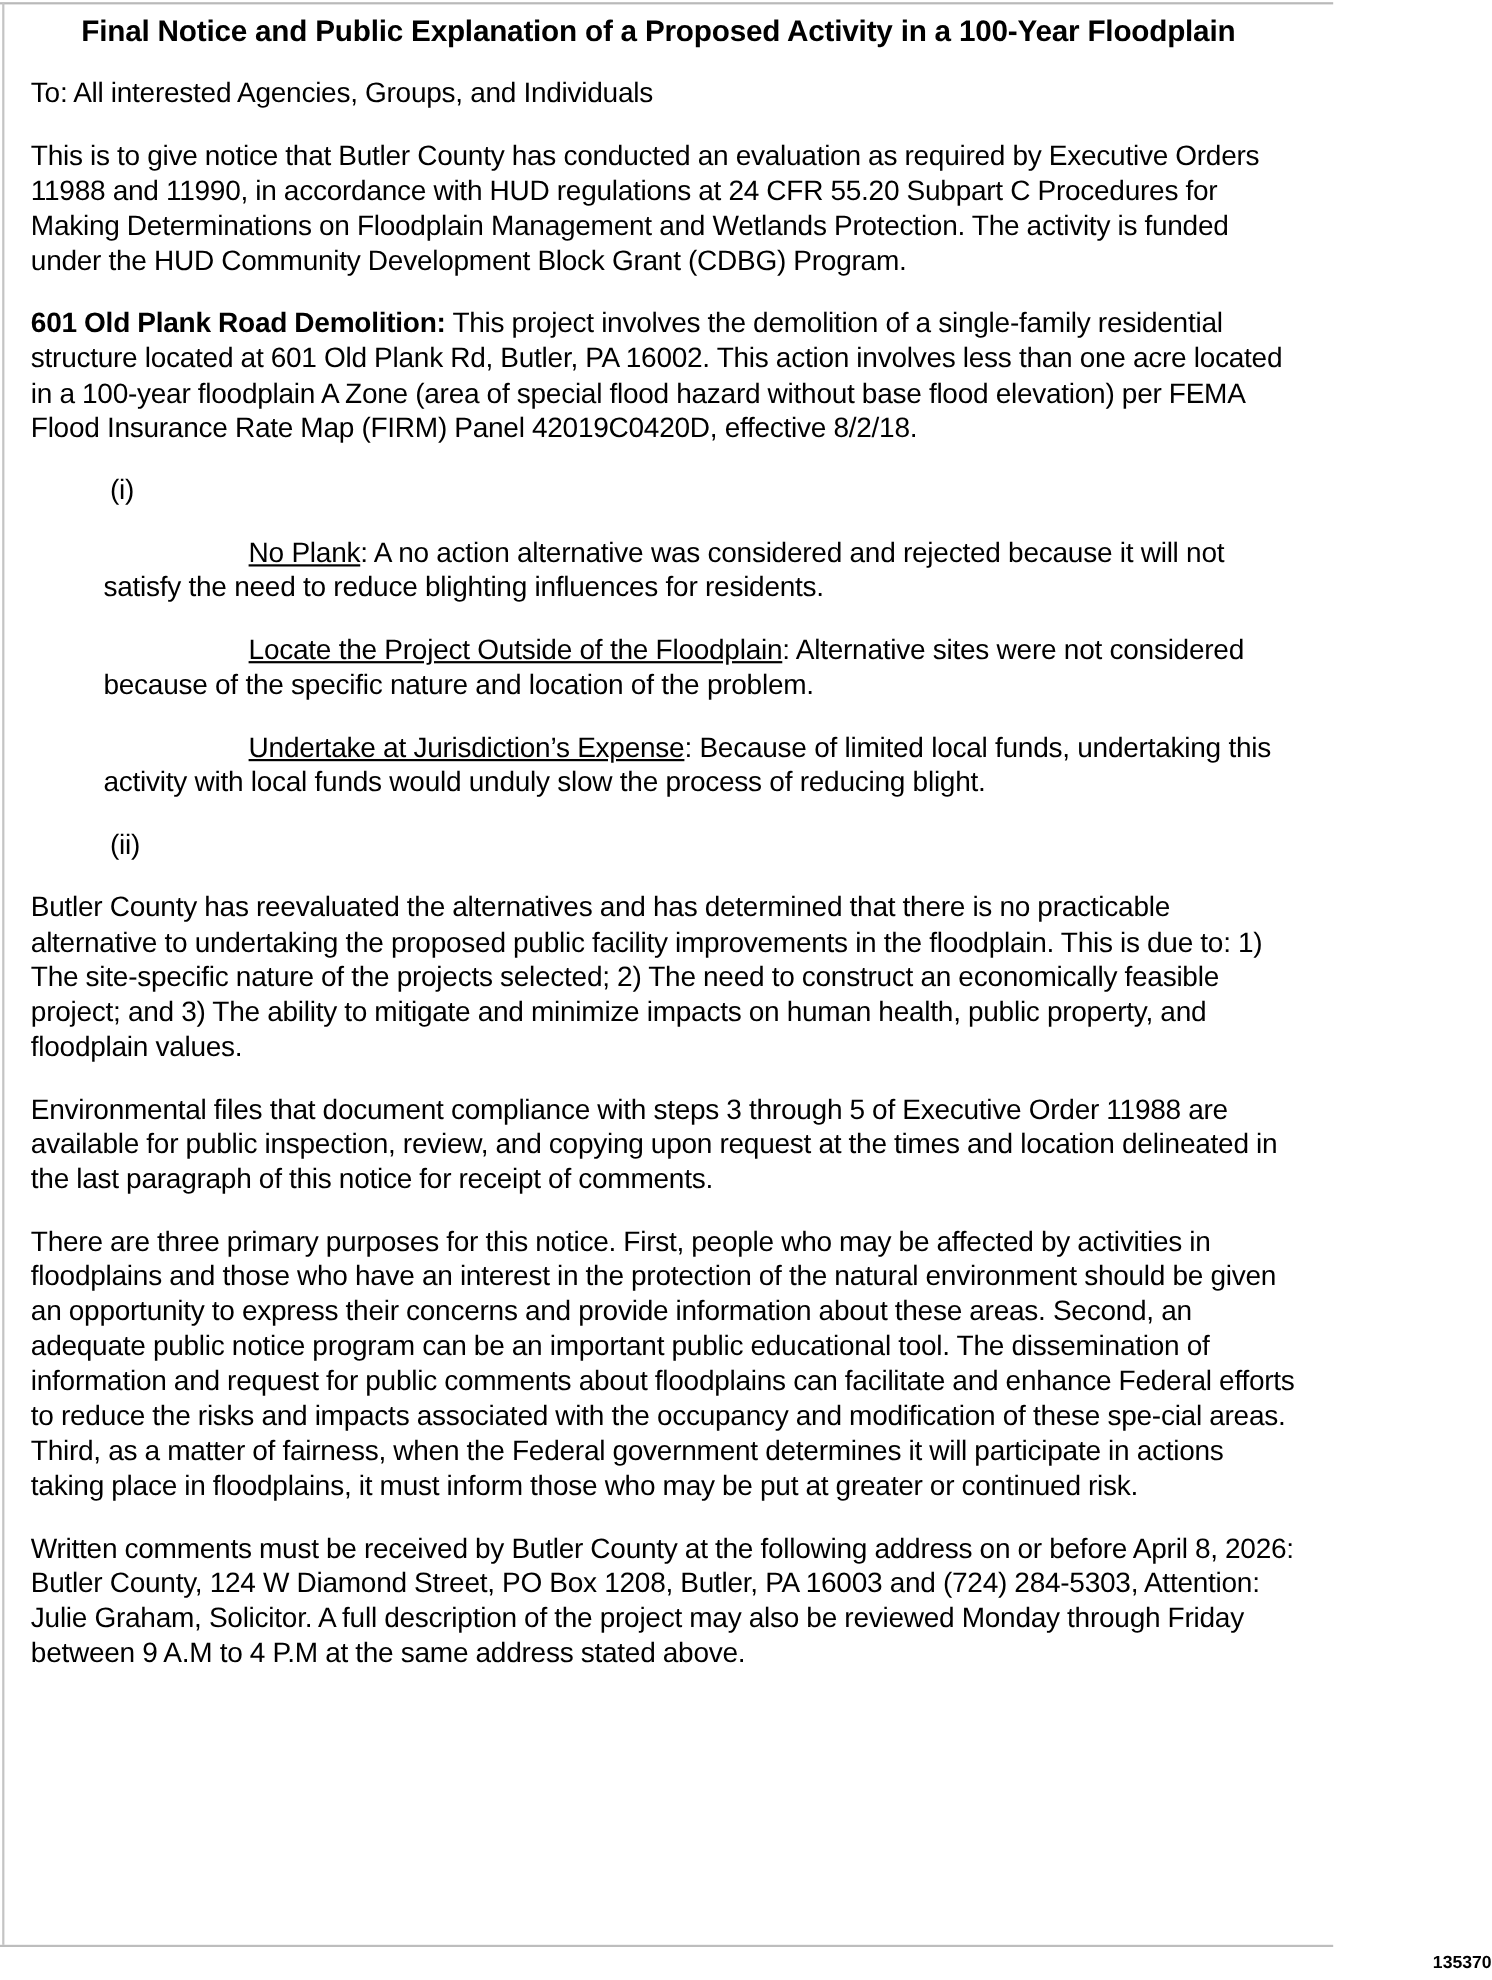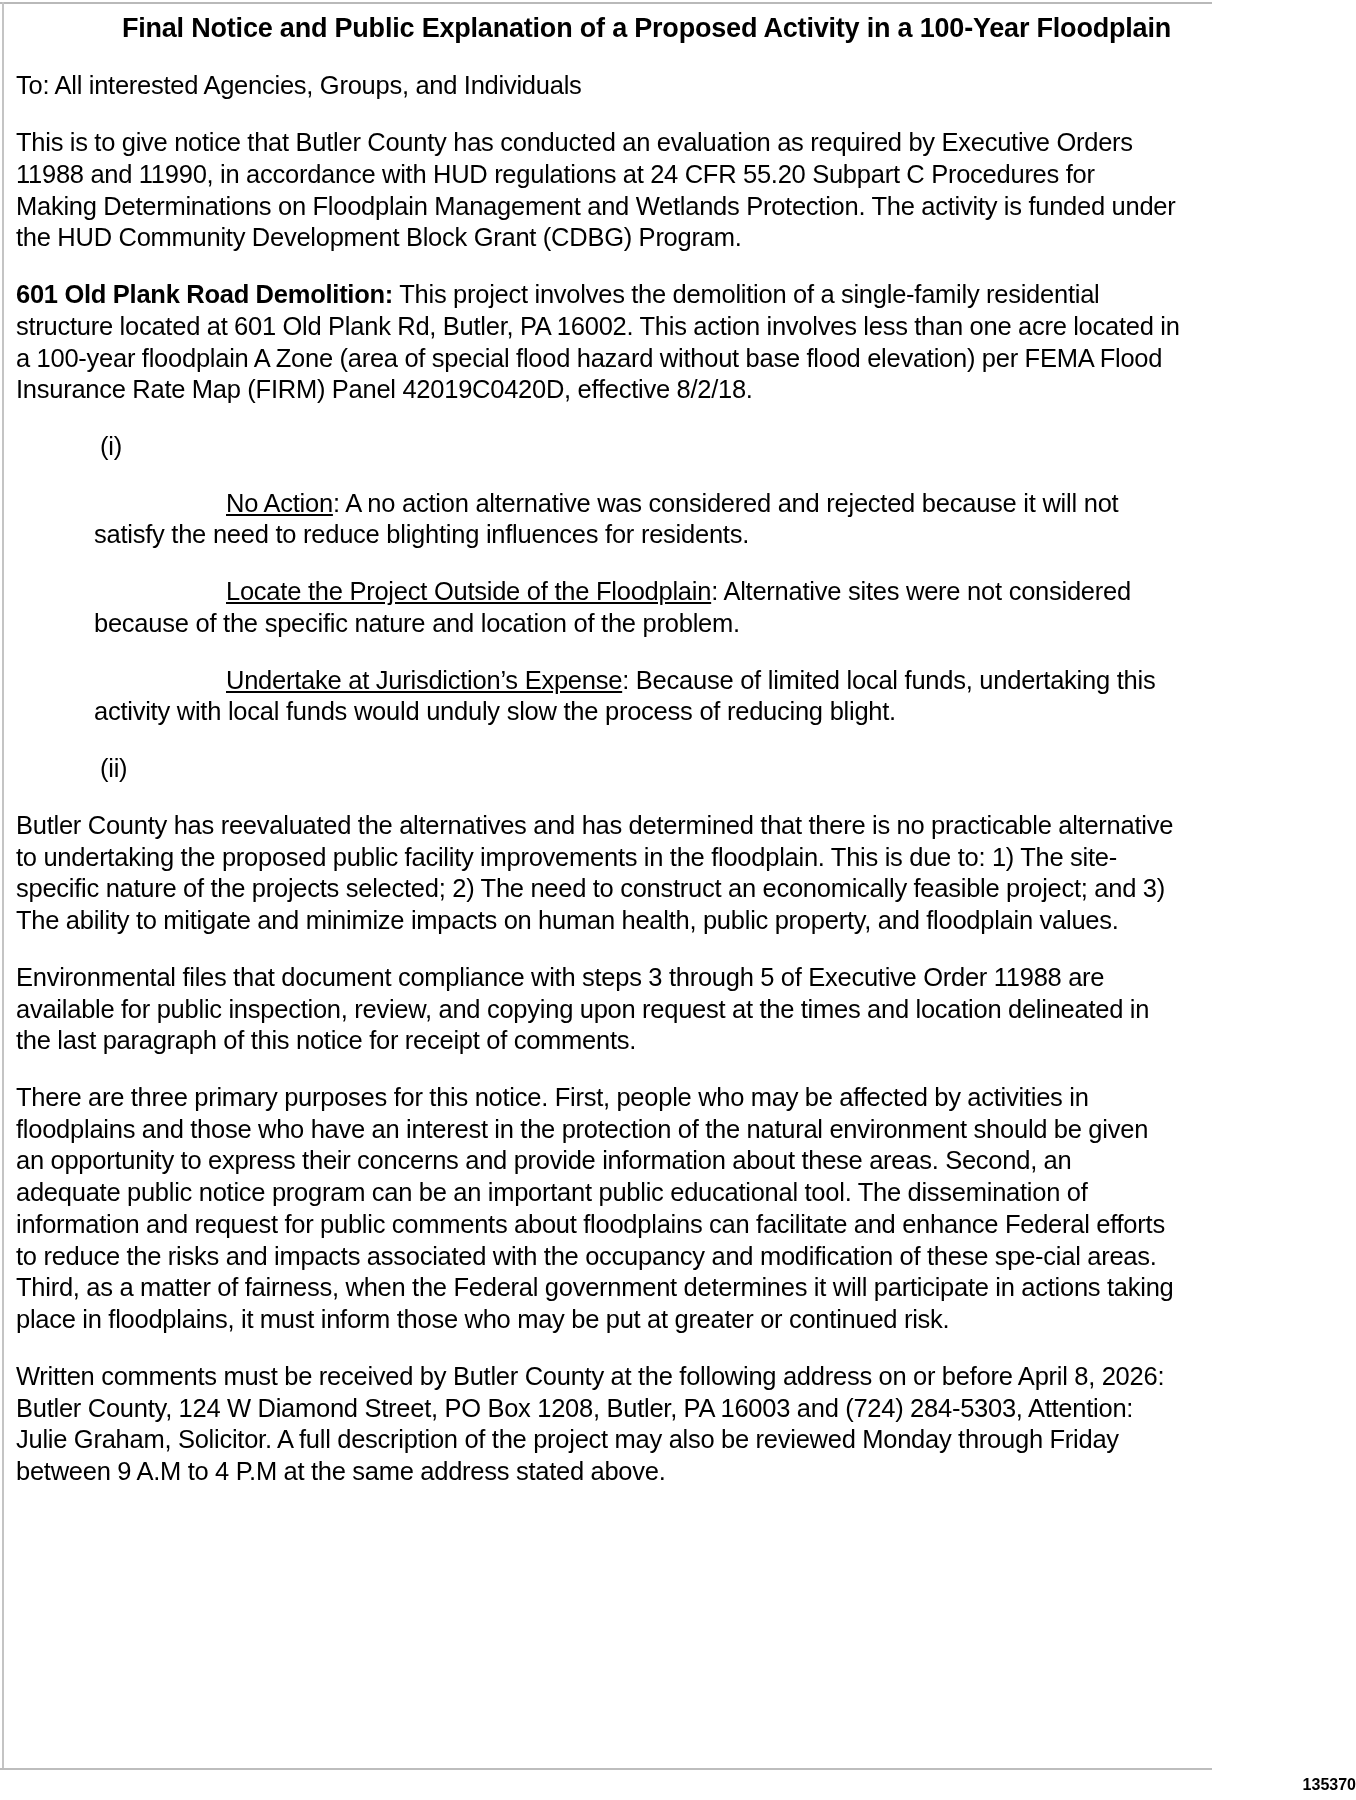--- a/index.html
+++ b/index.html
@@ -46,31 +46,31 @@
   }
   .content {
     position: absolute;
     left: 16px;
     top: 12px;
     width: 1165px;
   }
   .doc-title {
     font-size: 27px;
     font-weight: bold;
-    text-align: right;
+    text-align: center;
     letter-spacing: -0.2px;
     line-height: 1.2;
     margin: 0 0 26px 0;
     padding-left: 10px;
     padding-right: 10px;
   }
   p.body-para {
     font-size: 25.5px;
     line-height: 1.245;
-    margin: 0 0 25px 0;
+    margin: 0 0 25px 12px;
     letter-spacing: -0.25px;
     text-align: left;
     word-spacing: -0.2px;
   }
   p.body-para:last-child { margin-bottom: 0; }
 
   .lead-bold-underline {
     font-weight: bold;
     text-underline-offset: 2px;
   }
@@ -134,21 +134,21 @@
 
     <p class="body-para">This is to give notice that Butler County has conducted an evaluation as required by Executive Orders 11988 and 11990, in accordance with HUD regulations at 24 CFR 55.20 Subpart C Procedures for Making Determinations on Floodplain Management and Wetlands Protection. The activity is funded under the HUD Community Development Block Grant (CDBG) Program.</p>
 
     <p class="body-para"><span class="lead-bold-underline">601 Old Plank Road Demolition:</span><span> This project involves the demolition of a single-family residential structure located at 601 Old Plank Rd, Butler, PA 16002. This action involves less than one acre located in a 100-year floodplain A Zone (area of special flood hazard without base flood elevation) per FEMA Flood Insurance Rate Map (FIRM) Panel 42019C0420D, effective 8/2/18.</span></p>
 
 
     <div class="roman-row">
       <span class="roman-marker">(i)</span>
     </div>
 
-    <p class="alt-para"><span class="alt-label">No Action</span><span>:  A no action alternative was considered and rejected because it will not satisfy the need to reduce blighting influences for residents.</span></p>
+    <p class="alt-para"><span class="alt-label">No Plank</span><span>:  A no action alternative was considered and rejected because it will not satisfy the need to reduce blighting influences for residents.</span></p>
 
     <p class="alt-para"><span class="alt-label">Locate the Project Outside of the Floodplain</span><span>: Alternative sites were not considered because of the specific nature and location of the problem.</span></p>
 
     <p class="alt-para"><span class="alt-label">Undertake at Jurisdiction’s Expense</span><span>: Because of limited local funds, undertaking this activity with local funds would unduly slow the process of reducing blight.</span></p>
 
     <div class="roman-row">
       <span class="roman-marker">(ii)</span>
     </div>
 
     <p class="body-para">Butler County has reevaluated the alternatives and has determined that there is no practicable alternative to undertaking the proposed public facility improvements in the floodplain. This is due to: 1) The site-specific nature of the projects selected; 2) The need to construct an economically feasible project; and 3) The ability to mitigate and minimize impacts on human health, public property, and floodplain values.</p>

